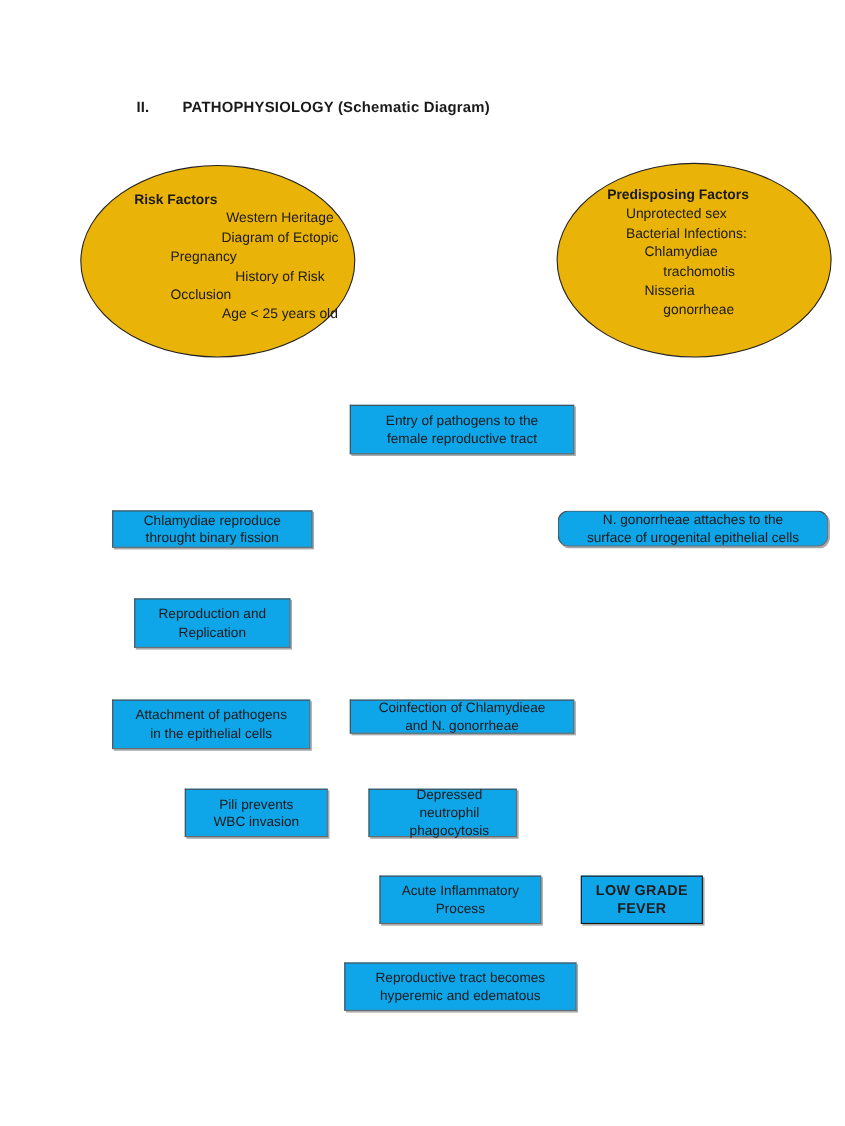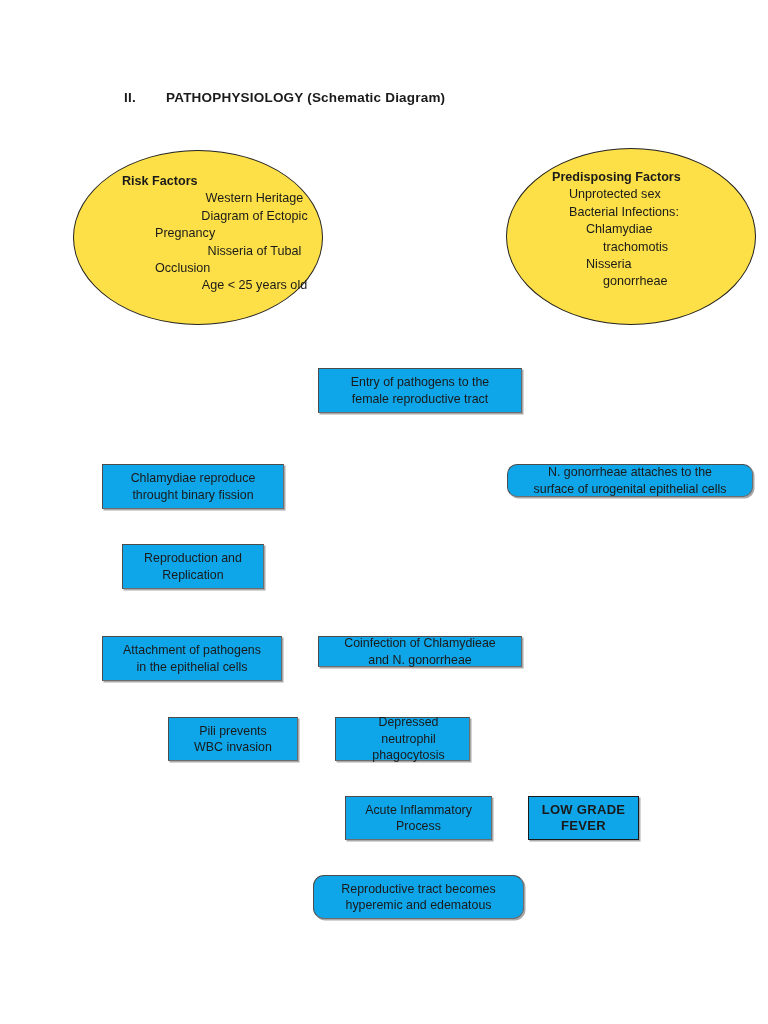--- a/index.html
+++ b/index.html
@@ -39,21 +39,21 @@
   .section-heading .numeral {
     display: inline-block;
     width: 42px;
   }
 
   
   .ellipse {
     position: absolute;
     border: 1.4px solid #222222;
     border-radius: 50%;
-    background: #fde047;
+    background: #eab308;
     box-sizing: border-box;
   }
   .ellipse-text {
     position: absolute;
     left: 0;
     top: 0;
     width: 100%;
     font-size: 12.6px;
     line-height: 17.4px;
     white-space: nowrap;
@@ -115,47 +115,47 @@
   }
   .box.emphasis {
     font-weight: bold;
     font-size: 13px;
     border-width: 1.6px;
     border-color: #1a1a1a;
     letter-spacing: 0.3px;
   }
 
   #box-entry          { left: 290px; top: 368px; width: 204px; height: 45px; }
-  #box-chlamydiae     { left: 74px;  top: 464px; width: 182px; height: 45px; }
+  #box-chlamydiae     { left: 74px;  top: 464px; width: 182px; height: 34px; }
   #box-gonorrheae     { left: 479px; top: 464px; width: 246px; height: 33px; border-radius: 10px; }
   #box-reproduction   { left: 94px;  top: 544px; width: 142px; height: 45px; }
   #box-attachment     { left: 74px;  top: 636px; width: 180px; height: 45px; }
   #box-coinfection    { left: 290px; top: 636px; width: 204px; height: 31px; }
   #box-pili           { left: 140px; top: 717px; width: 130px; height: 44px; }
   #box-neutrophil     { left: 307px; top: 717px; width: 135px; height: 44px; padding-left: 12px; }
   #box-acute          { left: 317px; top: 796px; width: 147px; height: 44px; }
   #box-fever          { left: 500px; top: 796px; width: 111px; height: 44px; }
-  #box-hyperemic      { left: 285px; top: 875px; width: 211px; height: 44px; border-radius: 11px; }
+  #box-hyperemic      { left: 285px; top: 875px; width: 211px; height: 44px; }
 </style>
 </head>
 <body>
 
 <div id="canvas">
 
   <div class="section-heading">
     <span class="numeral">II.</span><span>PATHOPHYSIOLOGY (Schematic Diagram)</span>
   </div>
 
   <div class="ellipse" id="ellipse-risk">
     <div class="ellipse-text">
       <span class="line title">Risk Factors</span>
       <span class="line indent-1">Western Heritage</span>
       <span class="line indent-1">Diagram of Ectopic</span>
       <span class="line indent-2">Pregnancy</span>
-      <span class="line indent-1">Nisseria of Tubal</span>
+      <span class="line indent-1">History of Risk</span>
       <span class="line indent-2">Occlusion</span>
       <span class="line indent-1">Age &lt; 25 years old</span>
     </div>
   </div>
 
   <div class="ellipse" id="ellipse-predisposing">
     <div class="ellipse-text">
       <span class="line title">Predisposing Factors</span>
       <span class="line indent-1">Unprotected sex</span>
       <span class="line indent-1">Bacterial Infections:</span>

